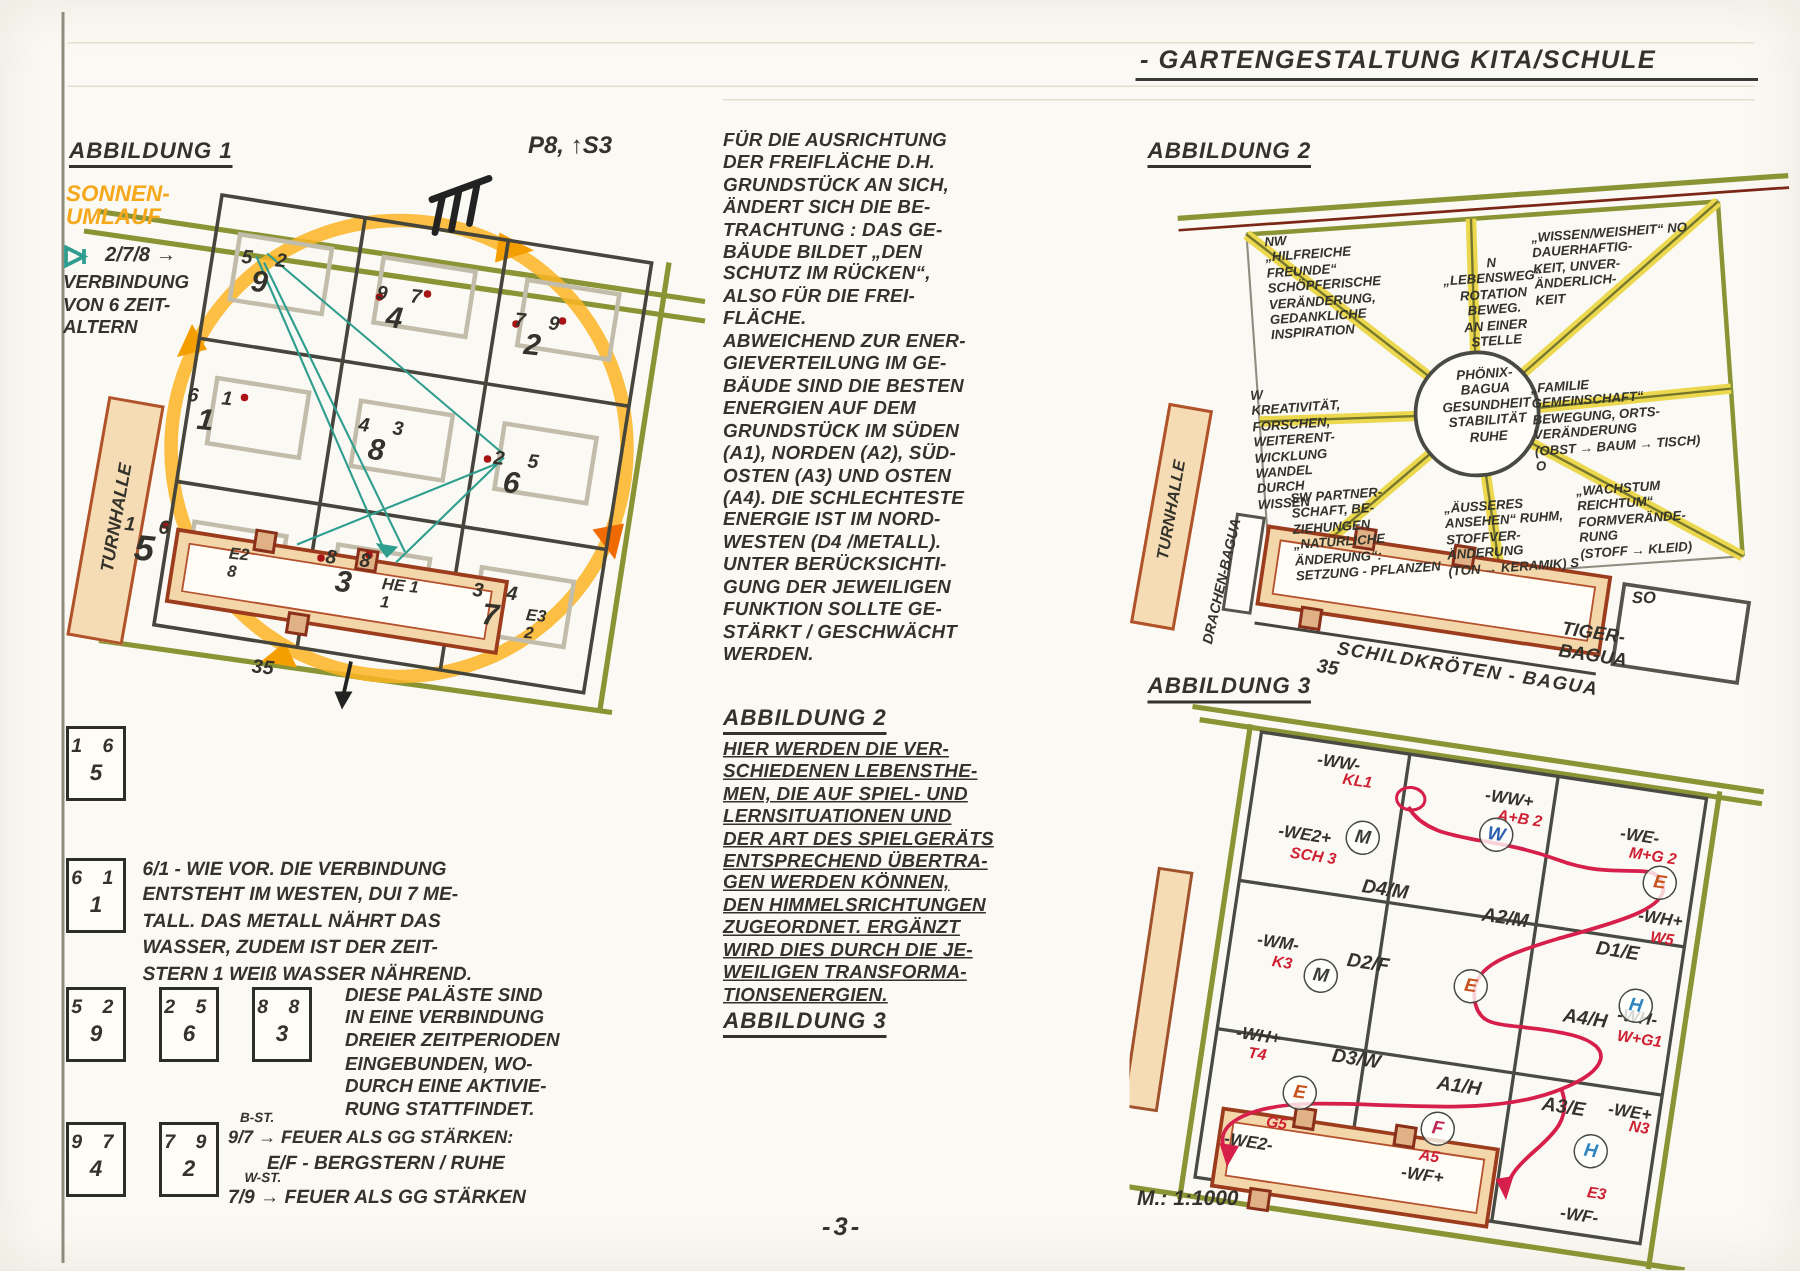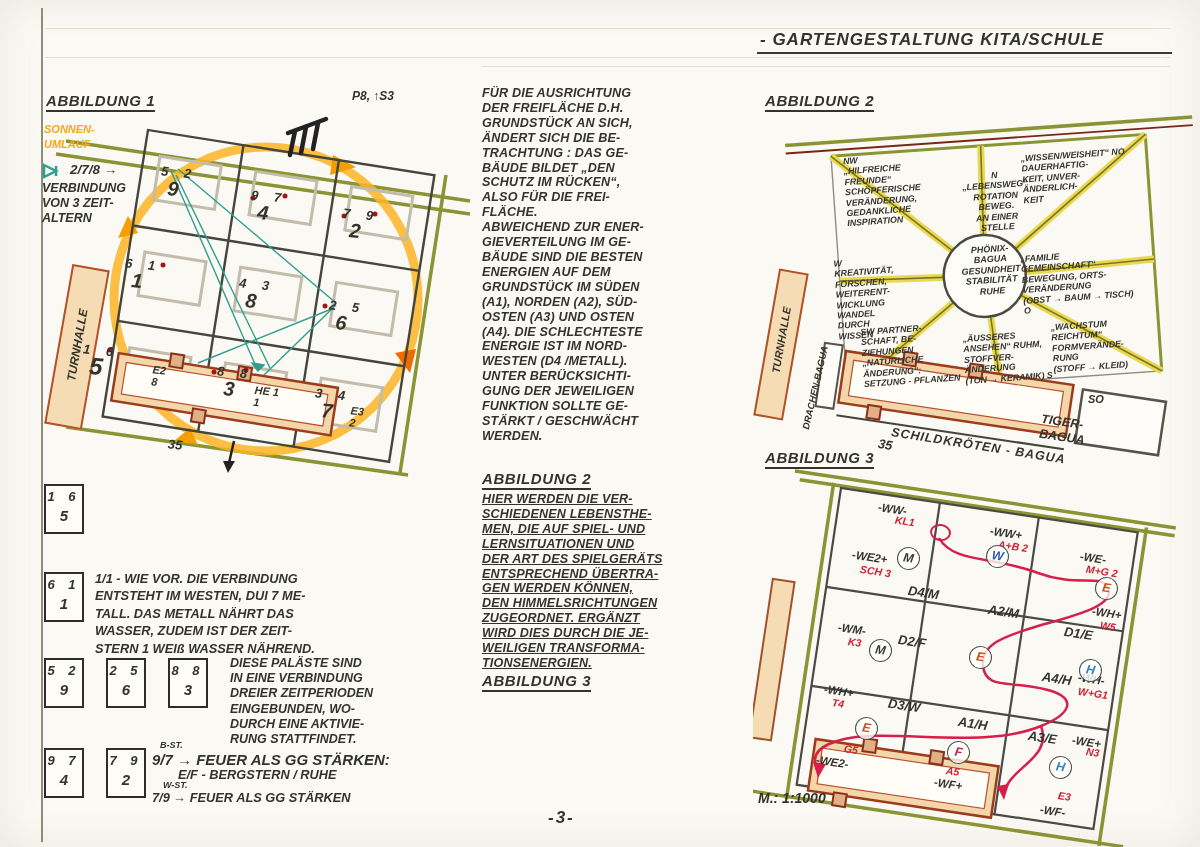--- a/index.html
+++ b/index.html
@@ -40,21 +40,21 @@
 
   <div class="abs pline" style="left:45px;top:28px;width:1125px;"></div>
   <div class="abs pline" style="left:45px;top:57px;width:1125px;"></div>
   <div class="abs pline" style="left:482px;top:66px;width:688px;"></div>
   <div class="abs" style="left:41px;top:8px;width:1.5px;height:834px;background:#8f8c7c;"></div>
 
   <div class="abs hw" style="left:760px;top:30px;font-size:17px;letter-spacing:1px;">- GARTENGESTALTUNG  KITA/SCHULE</div>
   <div class="abs" style="left:757px;top:52px;width:415px;height:2px;background:#3a3a34;"></div>
 
   <div class="abs hw head" style="left:46px;top:92px;">ABBILDUNG 1</div>
-  <div class="abs hw" style="left:352px;top:89px;font-size:12px;">P8, ↑S3</div>
+  <div class="abs hw" style="left:352px;top:89px;font-size:16px;">P8, ↑S3</div>
 
   <svg class="abs" style="left:38px;top:103px;" width="435" height="375" viewBox="0 0 435 375">
 
     <g stroke="#8a9434" stroke-width="3.5">
       <line x1="28" y1="38" x2="432" y2="98"></line>
       <line x1="18" y1="51" x2="432" y2="111"></line>
       <line x1="408" y1="72" x2="362" y2="370"></line>
       <line x1="28" y1="324" x2="370" y2="372"></line>
     </g>
 
@@ -121,29 +121,29 @@
       <circle cx="306" cy="113" r="2.5"></circle>
         <circle cx="337" cy="111" r="2.5"></circle>
       <circle cx="125" cy="162" r="2.5"></circle>
         <circle cx="287" cy="203" r="2.5"></circle>
       <circle cx="72" cy="247" r="2.5"></circle>
         <circle cx="176" cy="269" r="2.5"></circle>
         <circle cx="208" cy="267" r="2.5"></circle>
     </g>
   </svg>
 
-  <div class="abs hw pre sun" style="left:44px;top:122px;font-size:11px;line-height:15px;">SONNEN-
+  <div class="abs hw pre sun" style="left:44px;top:122px;font-size:15px;line-height:15px;">SONNEN-
 UMLAUF</div>
   <svg class="abs" style="left:42px;top:163px;" width="24" height="16">
     <polygon points="2,2 14,8 2,14" fill="none" stroke="#2f9e8f" stroke-width="2.5"></polygon>
     <line x1="14" y1="3" x2="14" y2="13" stroke="#2f9e8f" stroke-width="2.5"></line>
   </svg>
   <div class="abs hw" style="left:70px;top:162px;font-size:13.5px;">2/7/8 →</div>
   <div class="abs hw pre" style="left:42px;top:181px;font-size:12.5px;line-height:15px;">VERBINDUNG
-VON 3 ZEIT-
+VON 6 ZEIT-
 ALTERN</div>
 
   <div class="abs" style="left:58px;top:266px;width:34px;height:158px;background:#f6dcb4;border:2px solid #b0522a;transform:rotate(10deg);">
     <div class="abs hw" style="left:-58px;top:70px;width:150px;text-align:center;font-size:12px;transform:rotate(-90deg);">TURNHALLE</div>
   </div>
 
   <div class="abs hw r6" style="left:160px;top:166px;">
       <div class="cellpair">5 2</div>
       <div class="cellstar">9</div>
     </div>
@@ -189,21 +189,21 @@
 
   <div class="abs hw nbox" style="left:44px;top:484px;">
       <div class="pr">1 6</div>
       <div class="st">5</div>
     </div>
 
   <div class="abs hw nbox" style="left:44px;top:572px;">
       <div class="pr">6 1</div>
       <div class="st">1</div>
     </div>
-  <div class="abs hw pre note" style="left:95px;top:570px;width:380px;">1/1 - WIE VOR. DIE VERBINDUNG
+  <div class="abs hw pre note" style="left:95px;top:570px;width:380px;">6/1 - WIE VOR. DIE VERBINDUNG
 ENTSTEHT IM WESTEN, DUI 7 ME-
 TALL. DAS METALL NÄHRT DAS
 WASSER, ZUDEM IST DER ZEIT-
 STERN 1 WEIß WASSER NÄHREND.</div>
 
   <div class="abs hw nbox" style="left:44px;top:658px;">
       <div class="pr">5 2</div>
       <div class="st">9</div>
     </div>
   <div class="abs hw nbox" style="left:106px;top:658px;">
@@ -223,21 +223,21 @@
 
   <div class="abs hw nbox" style="left:44px;top:748px;">
       <div class="pr">9 7</div>
       <div class="st">4</div>
     </div>
   <div class="abs hw nbox" style="left:106px;top:748px;">
       <div class="pr">7 9</div>
       <div class="st">2</div>
     </div>
   <div class="abs hw small" style="left:160px;top:740px;">B-ST.</div>
-  <div class="abs hw" style="left:152px;top:751px;font-size:15px;">9/7 → FEUER ALS GG STÄRKEN:</div>
+  <div class="abs hw" style="left:152px;top:751px;font-size:12px;">9/7 → FEUER ALS GG STÄRKEN:</div>
   <div class="abs hw" style="left:178px;top:767px;font-size:12.8px;">E/F - BERGSTERN / RUHE</div>
   <div class="abs hw small" style="left:163px;top:780px;text-align:right;">W-ST.</div>
   <div class="abs hw" style="left:152px;top:790px;font-size:12.8px;">7/9 → FEUER ALS GG STÄRKEN</div>
 
   <div class="abs hw pre p2" style="left:482px;top:86px;width:285px;">FÜR DIE AUSRICHTUNG
 DER FREIFLÄCHE D.H.
 GRUNDSTÜCK AN SICH,
 ÄNDERT SICH DIE BE-
 TRACHTUNG : DAS GE-
 BÄUDE BILDET „DEN

